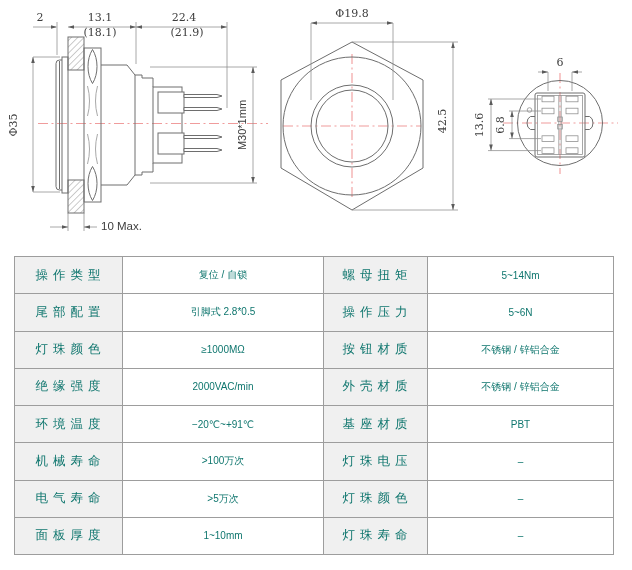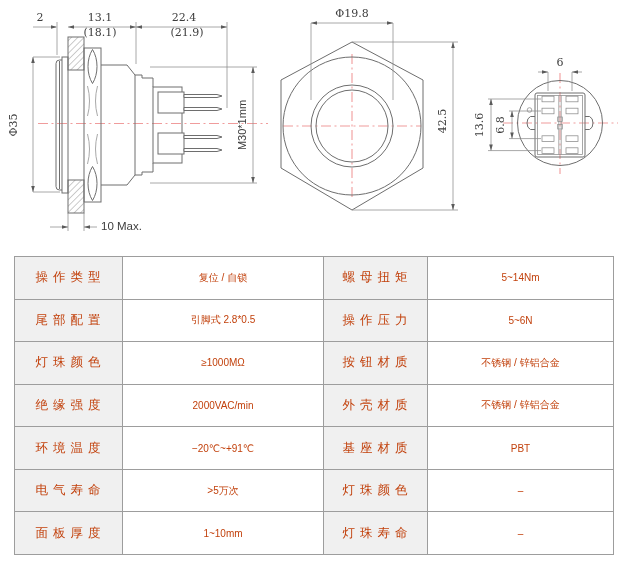--- a/index.html
+++ b/index.html
@@ -18,21 +18,21 @@
   .arr{fill:#5a5a5a;stroke:none;}
   text.dimser{fill:#3d3d3d;font-family:"DejaVu Serif","Liberation Serif",serif;font-size:11px;}
   text.dimsans{fill:#3d3d3d;font-family:"Liberation Sans","DejaVu Sans",sans-serif;font-size:11px;}
 
   
   table.spec{
     position:absolute;left:14px;top:256px;width:599px;height:299px;
     border-collapse:collapse;table-layout:fixed;
   }
   table.spec td{
-    border:1px solid #9d9d9d;color:#c2410c;overflow:hidden;
+    border:1px solid #9d9d9d;color:#0f766e;overflow:hidden;
     vertical-align:middle;text-align:center;
   }
   table.spec tr{height:27.18px;}
   td.spec-label{
     background:#f0f0f0;font-size:12.5px;letter-spacing:5px;
     padding-left:5px; 
   }
   td.spec-value{background:#ffffff;font-size:10px;white-space:pre;}
   col.c-l1{width:108px;} col.c-v1{width:201px;}
   col.c-l2{width:104px;} col.c-v2{width:186px;}
@@ -228,20 +228,26 @@
         <td class="spec-label">外壳材质</td>
         <td class="spec-value">不锈钢 / 锌铝合金</td>
       </tr>
       <tr>
         <td class="spec-label">环境温度</td>
         <td class="spec-value">−20℃~+91℃</td>
         <td class="spec-label">基座材质</td>
         <td class="spec-value">PBT</td>
       </tr>
       <tr>
+        <td class="spec-label">机械寿命</td>
+        <td class="spec-value">&gt;100万次</td>
+        <td class="spec-label">灯珠电压</td>
+        <td class="spec-value">–</td>
+      </tr>
+      <tr>
         <td class="spec-label">电气寿命</td>
         <td class="spec-value">&gt;5万次</td>
         <td class="spec-label">灯珠颜色</td>
         <td class="spec-value">–</td>
       </tr>
       <tr>
         <td class="spec-label">面板厚度</td>
         <td class="spec-value">1~10mm</td>
         <td class="spec-label">灯珠寿命</td>
         <td class="spec-value">–</td>

